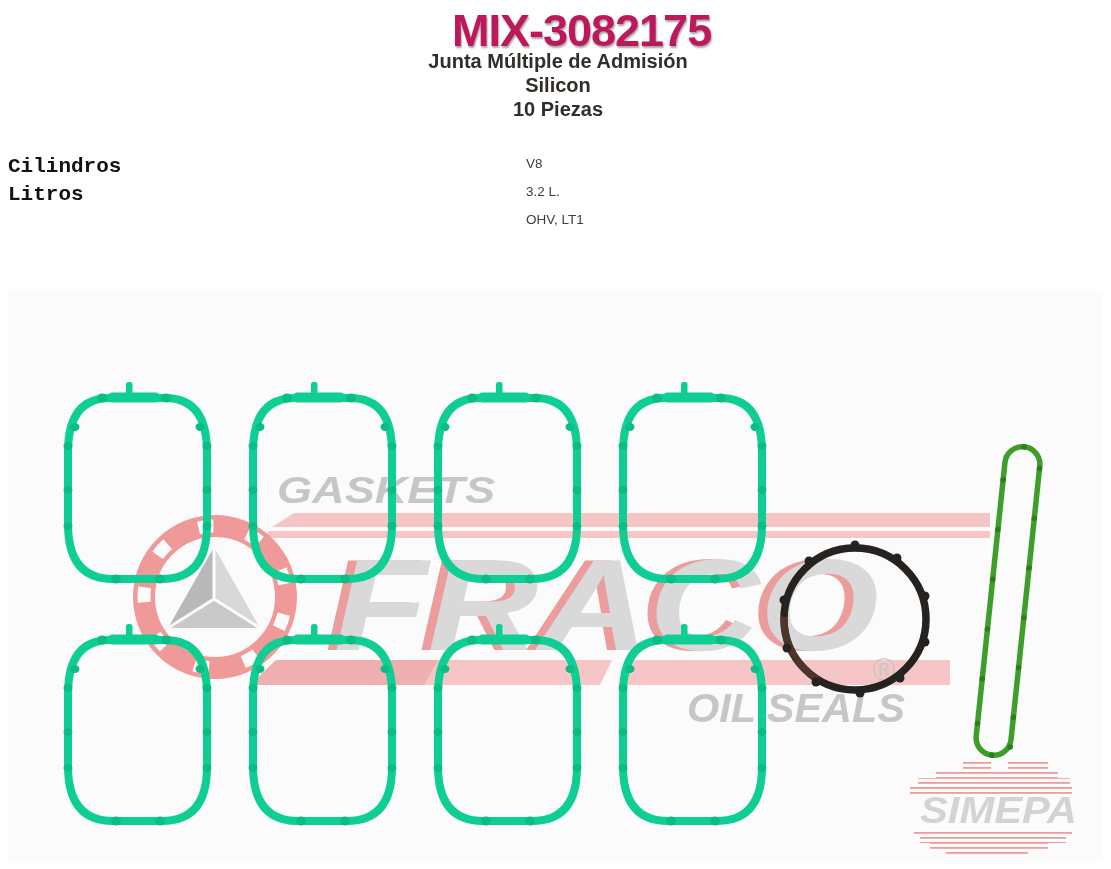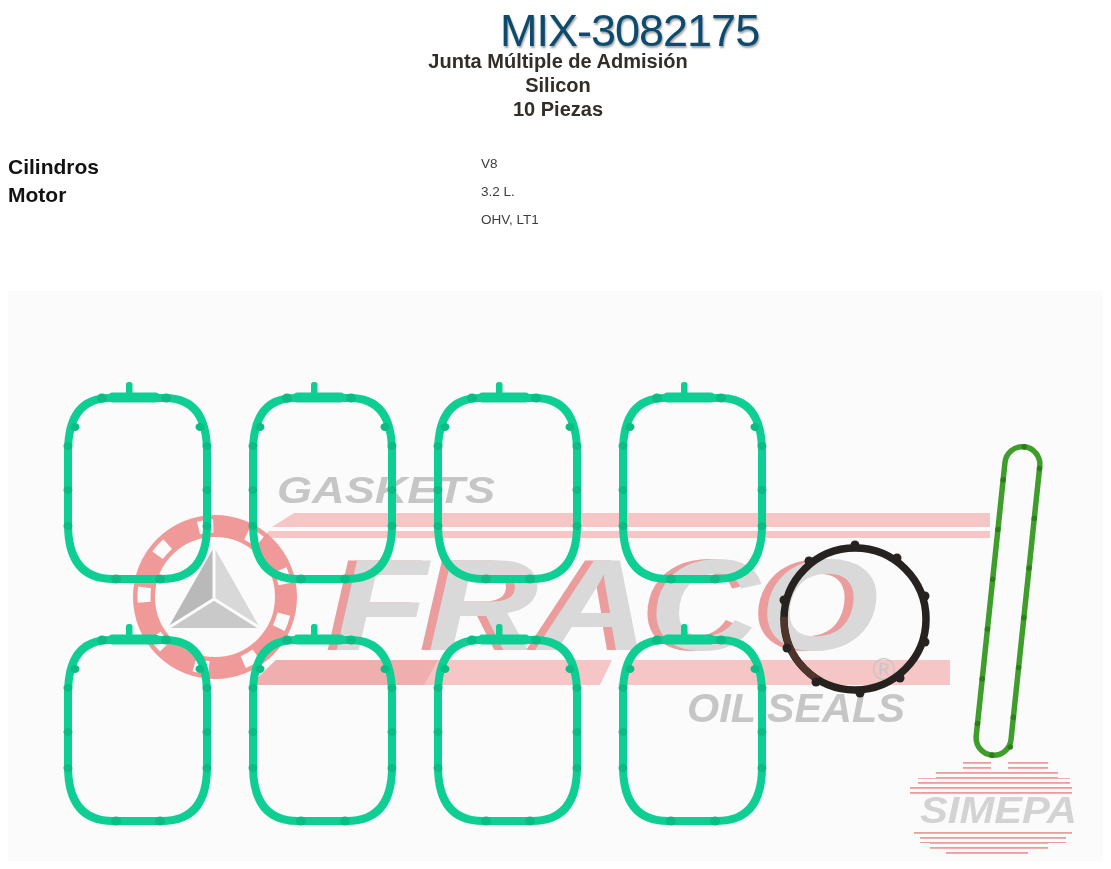--- a/index.html
+++ b/index.html
@@ -2,60 +2,61 @@
 <html><head>
 <meta charset="utf-8">
 <style>
   html,body{margin:0;padding:0;}
   body{
     width:1111px;height:869px;position:relative;overflow:hidden;
     background:#ffffff;font-family:"Liberation Sans",sans-serif;
   }
   .title{
     position:absolute;left:452px;top:8px;
-    font-size:45px;font-weight:normal;color:#0c4a6e;line-height:1;
+    font-size:45px;font-weight:bold;color:#be185d;line-height:1;
     text-shadow:1px 2px 2px rgba(90,90,90,.55);
-    letter-spacing:-1px;white-space:nowrap;margin-left:48px;
+    letter-spacing:-1px;white-space:nowrap;
   }
   .subtitle{
     position:absolute;left:0;top:49px;width:1116px;text-align:center;
     font-size:20px;font-weight:bold;color:#322d28;line-height:24px;
   }
   .specs-labels{
     position:absolute;left:8px;top:153px;
     font-size:21px;font-weight:bold;color:#121212;line-height:28px;
     white-space:nowrap;
+    font-family:Liberation Mono, monospace;
   }
   .specs-values{
     position:absolute;left:481px;top:150px;
     font-size:13.5px;font-weight:normal;color:#3d3d3d;line-height:28px;
     white-space:nowrap;
   }
-  .specs-values div{min-height:28px;}
+  .specs-values div{min-height:28px;margin-left:45px;}
   .product{
     position:absolute;left:8px;top:291px;width:1095px;height:570px;
     background:#fbfbfb;
   }
   svg{display:block;}
   svg text{font-family:"Liberation Sans",sans-serif;}
 </style>
 </head>
 <body>
 
 <div class="title">MIX-3082175</div>
 
 <div class="subtitle">
   <div>Junta Múltiple de Admisión</div>
   <div>Silicon</div>
   <div>10 Piezas</div>
 </div>
 
 <div class="specs-labels">
   <div>Cilindros</div>
-  <div>Motor</div>
+  <div>Litros</div>
 </div>
 <div class="specs-values">
   <div>V8</div>
   <div>3.2 L.</div>
   <div>OHV, LT1</div>
   <div></div>
 </div>
 
 <div class="product">
 <svg width="1095" height="570" viewBox="0 0 1095 570">

